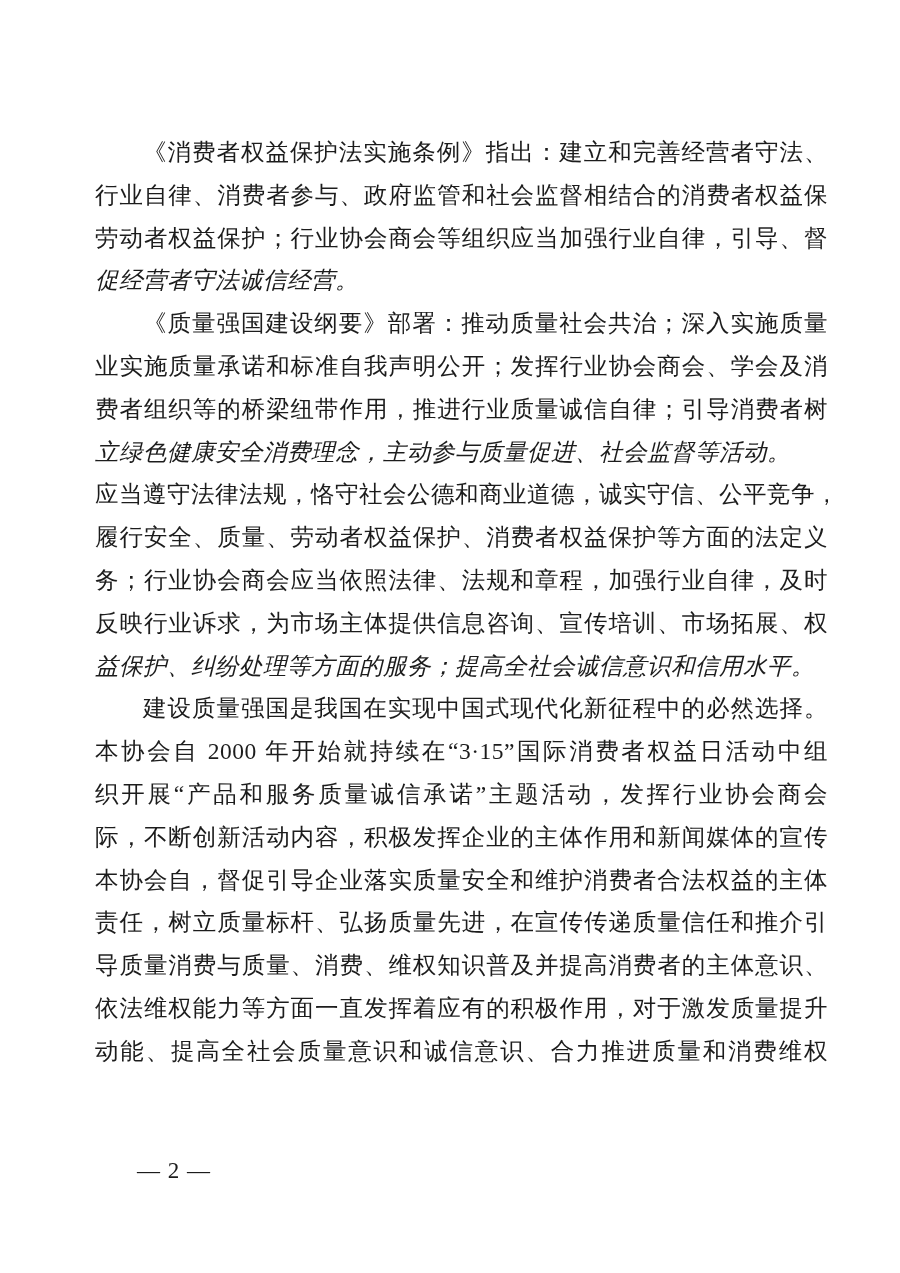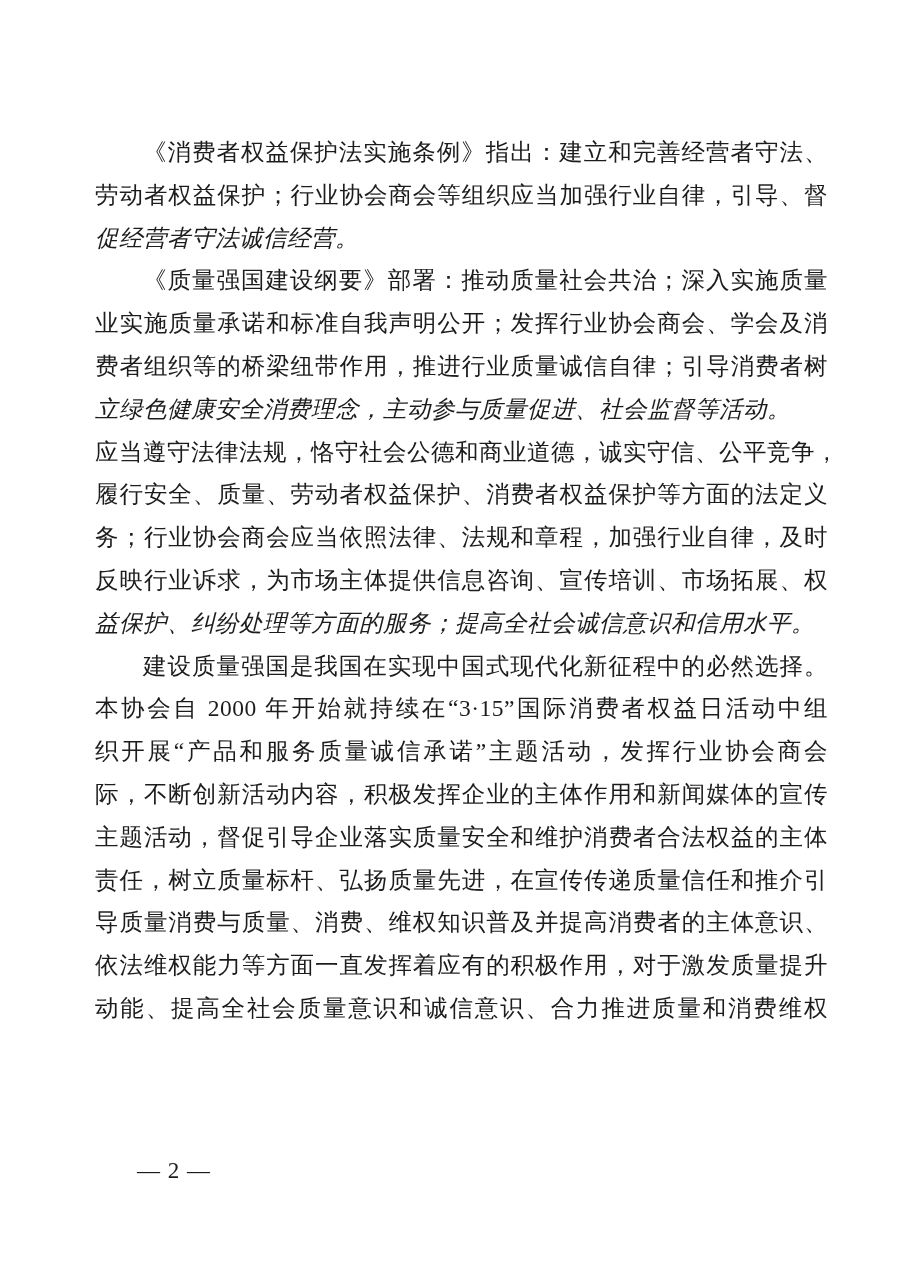--- a/index.html
+++ b/index.html
@@ -55,20 +55,21 @@
   }
 </style>
 </head>
 <body>
 
 <div class="page">
   <div class="text-block">
 
     <div class="paragraph">
       <div class="line first">《消费者权益保护法实施条例》指出：建立和完善经营者守法、</div>
+      <div class="line">行业自律、消费者参与、政府监管和社会监督相结合的消费者权益保</div>
       <div class="line">劳动者权益保护；行业协会商会等组织应当加强行业自律，引导、督</div>
       <div class="line last">促经营者守法诚信经营。</div>
     </div>
 
     <div class="paragraph">
       <div class="line first">《质量强国建设纲要》部署：推动质量社会共治；深入实施质量</div>
       <div class="line">业实施质量承诺和标准自我声明公开；发挥行业协会商会、学会及消</div>
       <div class="line">费者组织等的桥梁纽带作用，推进行业质量诚信自律；引导消费者树</div>
       <div class="line last">立绿色健康安全消费理念，主动参与质量促进、社会监督等活动。</div>
     </div>
@@ -79,21 +80,21 @@
       <div class="line">务；行业协会商会应当依照法律、法规和章程，加强行业自律，及时</div>
       <div class="line">反映行业诉求，为市场主体提供信息咨询、宣传培训、市场拓展、权</div>
       <div class="line last">益保护、纠纷处理等方面的服务；提高全社会诚信意识和信用水平。</div>
     </div>
 
     <div class="paragraph">
       <div class="line first">建设质量强国是我国在实现中国式现代化新征程中的必然选择。</div>
       <div class="line">本协会自 2000 年开始就持续在“3·15”国际消费者权益日活动中组</div>
       <div class="line">织开展“产品和服务质量诚信承诺”主题活动，发挥行业协会商会</div>
       <div class="line">际，不断创新活动内容，积极发挥企业的主体作用和新闻媒体的宣传</div>
-      <div class="line">主题活动，督促引导企业落实质量安全和维护消费者合法权益的主体</div>
+      <div class="line">本协会自，督促引导企业落实质量安全和维护消费者合法权益的主体</div>
       <div class="line">责任，树立质量标杆、弘扬质量先进，在宣传传递质量信任和推介引</div>
       <div class="line">导质量消费与质量、消费、维权知识普及并提高消费者的主体意识、</div>
       <div class="line">依法维权能力等方面一直发挥着应有的积极作用，对于激发质量提升</div>
       <div class="line">动能、提高全社会质量意识和诚信意识、合力推进质量和消费维权</div>
     </div>
 
   </div>
 
   <div class="page-number">— 2 —</div>
 </div>

